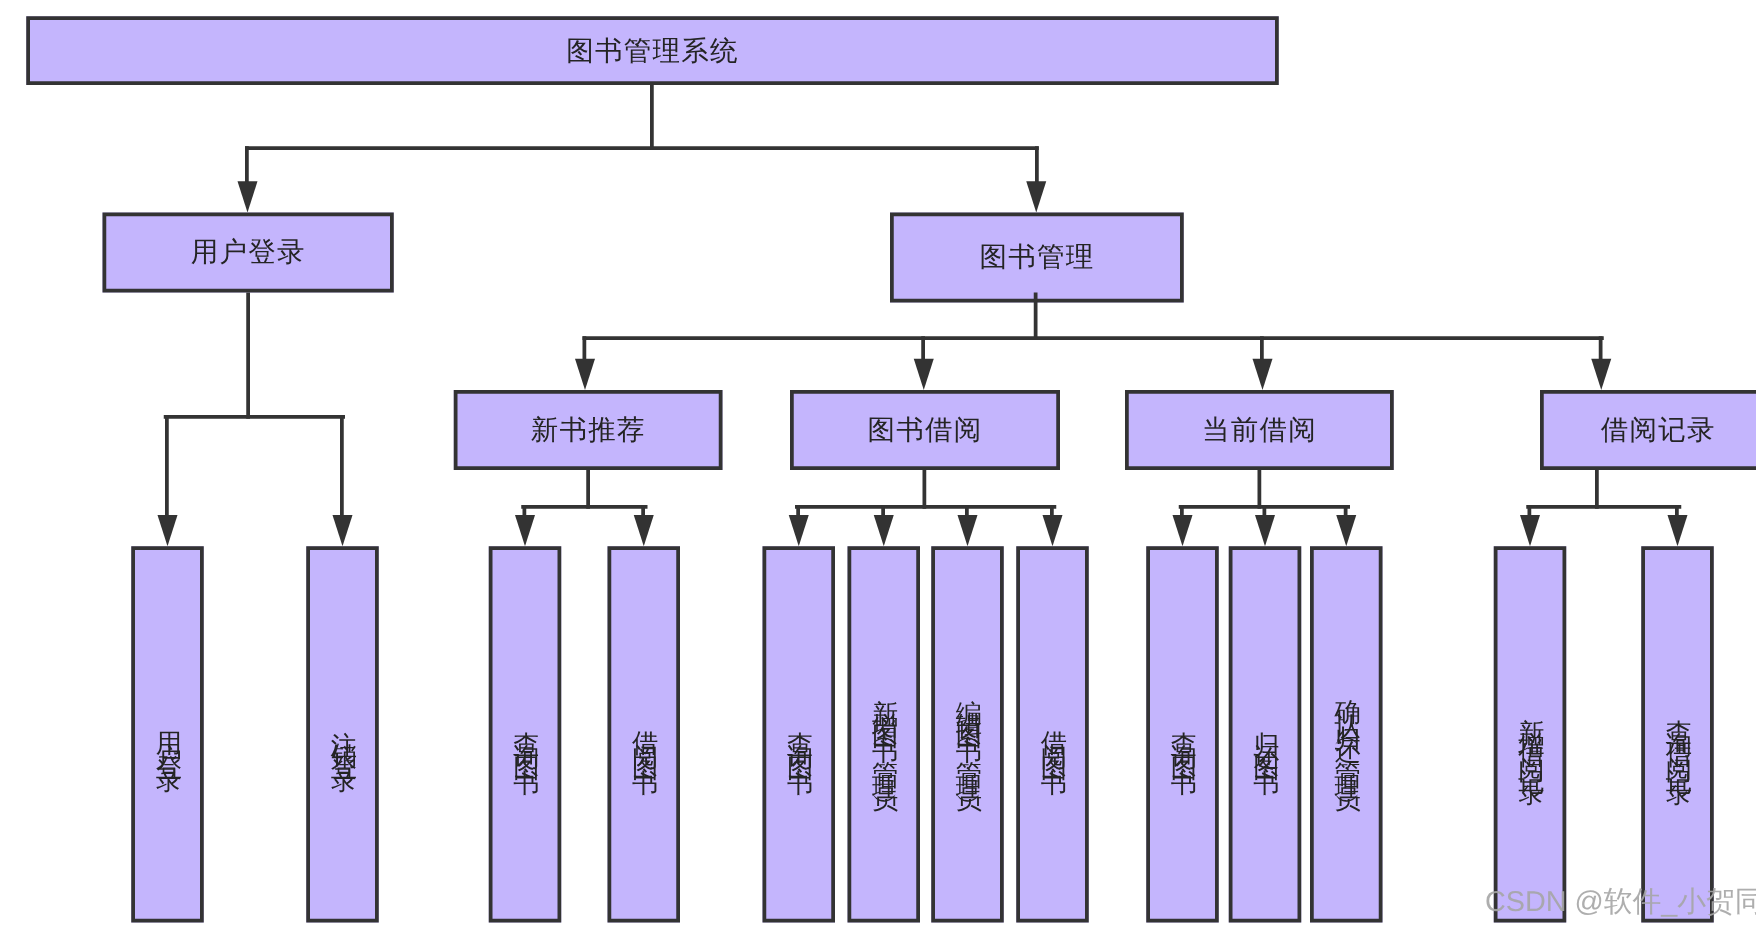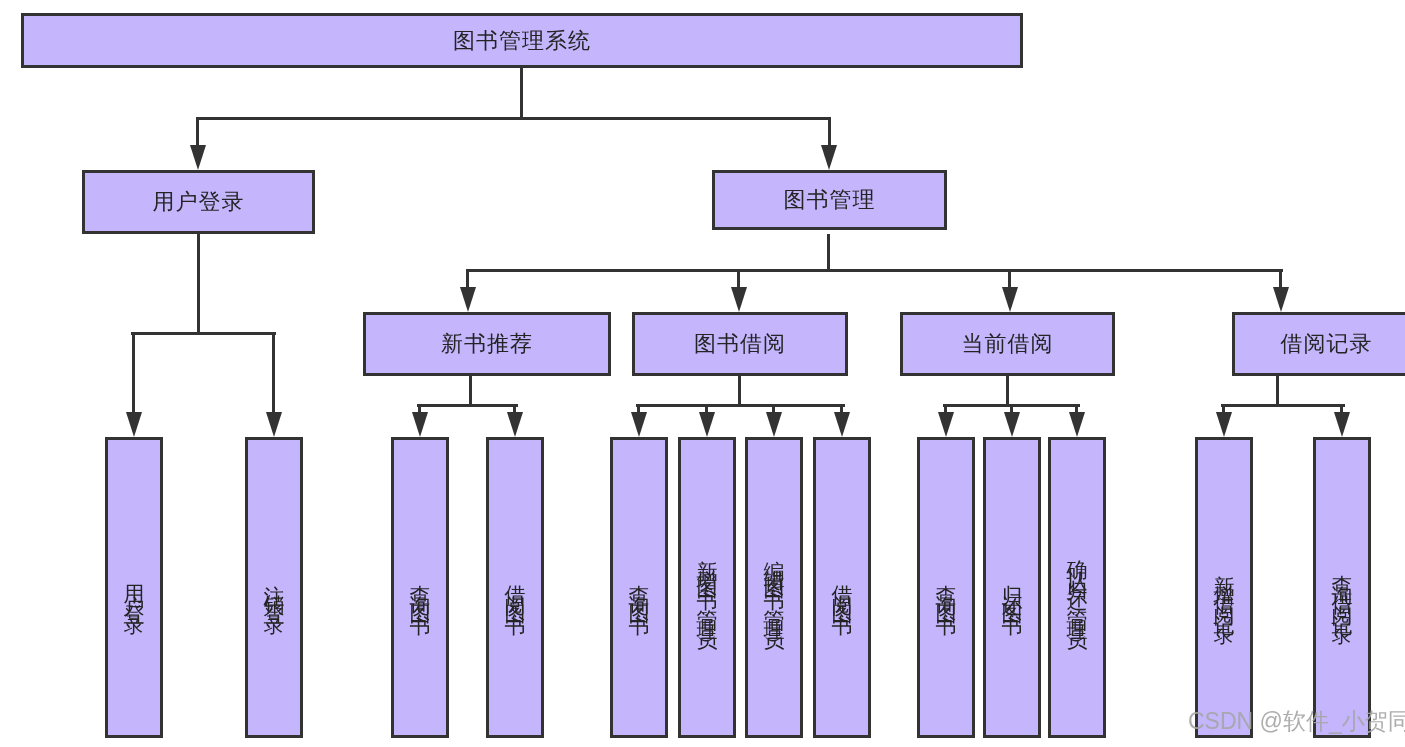--- a/index.html
+++ b/index.html
@@ -57,41 +57,41 @@
   <div class="box" style="left:21px; top:13px; width:1002px; height:55px;">图书管理系统</div>
 
   <div class="vline" style="left:520px; top:68px;  height:50px;"></div>
   <div class="hline" style="left:196px; top:117px; width:635px;"></div>
   <div class="vline" style="left:196px; top:117px; height:32px;"></div>
   <div class="arrow" style="left:190px; top:145px;"></div>
   <div class="vline" style="left:828px; top:117px; height:32px;"></div>
   <div class="arrow" style="left:821px; top:145px;"></div>
 
   <div class="box" style="left:82px;  top:170px; width:233px; height:64px;">用户登录</div>
-  <div class="box" style="left:712px; top:170px; width:235px; height:60px;">图书管理</div>
+  <div class="box" style="left:712px; top:170px; width:235px; height:72px;">图书管理</div>
 
   <div class="vline" style="left:197px; top:234px; height:101px;"></div>
   <div class="hline" style="left:131px; top:332px; width:145px;"></div>
   <div class="vline" style="left:132px; top:332px; height:82px;"></div>
   <div class="arrow" style="left:126px; top:412px;"></div>
   <div class="vline" style="left:272px; top:332px; height:82px;"></div>
   <div class="arrow" style="left:266px; top:412px;"></div>
 
   <div class="vline" style="left:827px; top:234px; height:38px;"></div>
   <div class="hline" style="left:466px; top:269px; width:817px;"></div>
   <div class="vline" style="left:466px;  top:269px; height:20px;"></div>
   <div class="arrow" style="left:460px;  top:287px;"></div>
   <div class="vline" style="left:737px;  top:269px; height:20px;"></div>
   <div class="arrow" style="left:731px;  top:287px;"></div>
   <div class="vline" style="left:1008px; top:269px; height:20px;"></div>
   <div class="arrow" style="left:1002px; top:287px;"></div>
   <div class="vline" style="left:1279px; top:269px; height:20px;"></div>
   <div class="arrow" style="left:1273px; top:287px;"></div>
 
-  <div class="box" style="left:363px;  top:312px; width:248px; height:64px;">新书推荐</div>
+  <div class="box" style="left:363px;  top:312px; width:215px; height:64px;">新书推荐</div>
   <div class="box" style="left:900px;  top:312px; width:215px; height:64px;">当前借阅</div>
   <div class="box" style="left:632px;  top:312px; width:216px; height:64px;">图书借阅</div>
   <div class="box" style="left:1232px; top:312px; width:189px; height:64px;">借阅记录</div>
 
   <div class="vline" style="left:469px; top:376px; height:31px;"></div>
   <div class="hline" style="left:417px; top:404px; width:101px;"></div>
   <div class="vline" style="left:418px; top:404px; height:12px;"></div>
   <div class="arrow" style="left:412px; top:412px;"></div>
   <div class="vline" style="left:513px; top:404px; height:12px;"></div>
   <div class="arrow" style="left:507px; top:412px;"></div>

